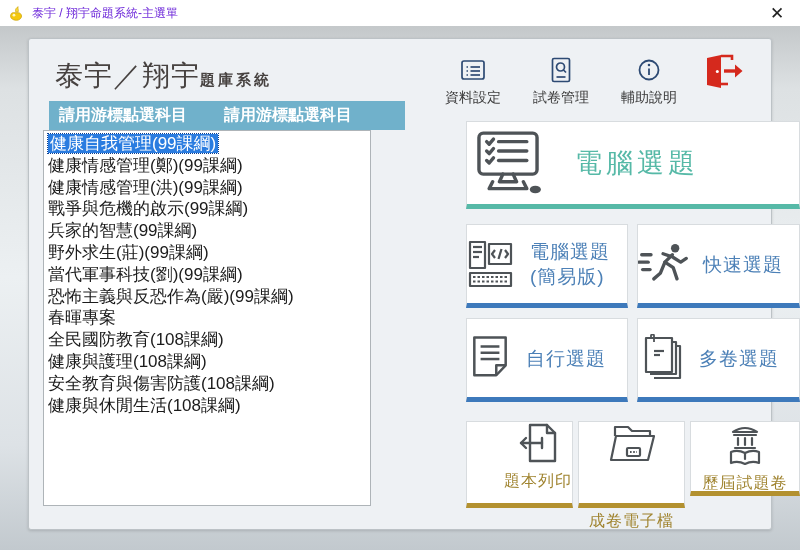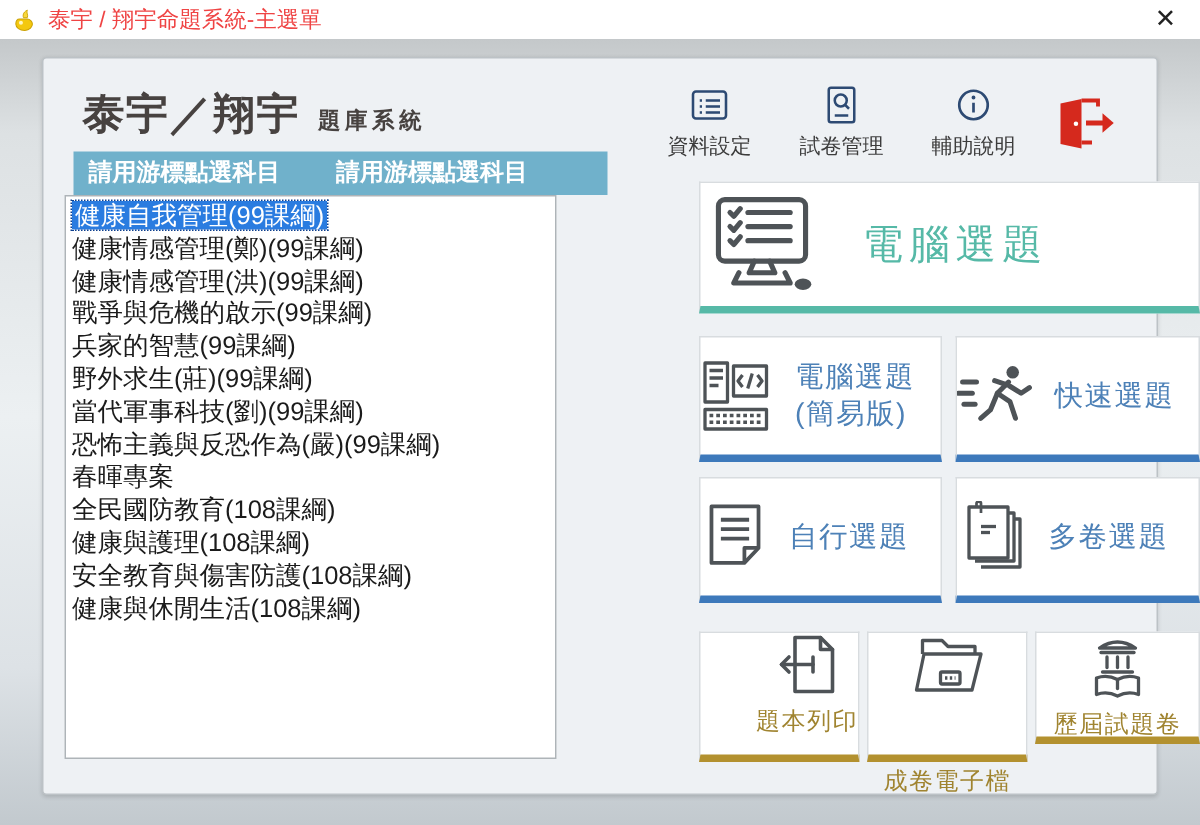--- a/index.html
+++ b/index.html
@@ -4,41 +4,41 @@
 <style>
   * { margin:0; padding:0; box-sizing:border-box; }
   html,body { width:800px; height:550px; overflow:hidden;
     font-family:"Liberation Sans","DejaVu Sans",sans-serif; }
   .window { position:relative; width:800px; height:550px; background:#fff; }
 
   
   .titlebar { position:absolute; left:0; top:0; width:800px; height:26px;
     background:#ffffff; display:flex; align-items:center; }
   .titlebar .app-icon { width:17px; height:17px; margin-left:8px; }
-  .titlebar .title { margin-left:7px; font-size:15px; color:#ef4444; }
+  .titlebar .title { margin-left:7px; font-size:12px; color:#6d28d9; }
   .close-btn { position:absolute; right:10px; top:2px; width:26px; height:22px;
     display:flex; align-items:center; justify-content:center;
     font-size:17px; color:#222; cursor:pointer; }
 
   
   .window-body { position:absolute; left:0; top:26px; width:800px; height:524px;
     background:linear-gradient(180deg,#c4c8ca 0%,#dde1e3 12%,#ecf0f2 48%,#dde2e6 80%,#c2c9ce 100%); }
 
   
   .panel { position:absolute; left:28px; top:12px; width:744px; height:492px;
     background:#eef1f4; border:1px solid #bcc2c6; border-radius:3px;
     box-shadow:0 1px 3px rgba(0,0,0,.15); }
 
   
   .logo { position:absolute; left:26px; top:18px; white-space:nowrap; }
-  .logo-main { font-size:28px; font-weight:bold; color:#45403c; color:#474240; letter-spacing:1px; }
-  .logo-sub { font-size:15px; font-weight:bold; color:#474240; letter-spacing:3px; margin-left:12px; }
-
-  
-  .toolbar { position:absolute; top:18px; right:24px; display:flex; align-items:center; }
+  .logo-main { font-size:28px; font-weight:normal; color:#45403c; color:#474240; letter-spacing:1px; }
+  .logo-sub { font-size:15px; font-weight:bold; color:#474240; letter-spacing:3px; }
+
+  
+  .toolbar { position:absolute; top:18px; right:24px; display:flex; align-items:flex-start; }
   .tool-item { width:72px; display:flex; flex-direction:column; align-items:center; cursor:pointer; }
   .tool-item + .tool-item { margin-left:16px; }
   .tool-item .t-icon { height:26px; display:flex; align-items:center; justify-content:center; }
   .tool-item .t-label { margin-top:6px; font-size:14px; color:#3c3c3c; }
   .tool-exit { width:46px; margin-left:14px; padding-top:2px; }
 
   
   .list-header { position:absolute; left:20px; top:62px; width:356px; height:29px;
     background:#70b1cb; color:#fff; font-weight:bold; font-size:16px;
     display:flex; align-items:center; }

